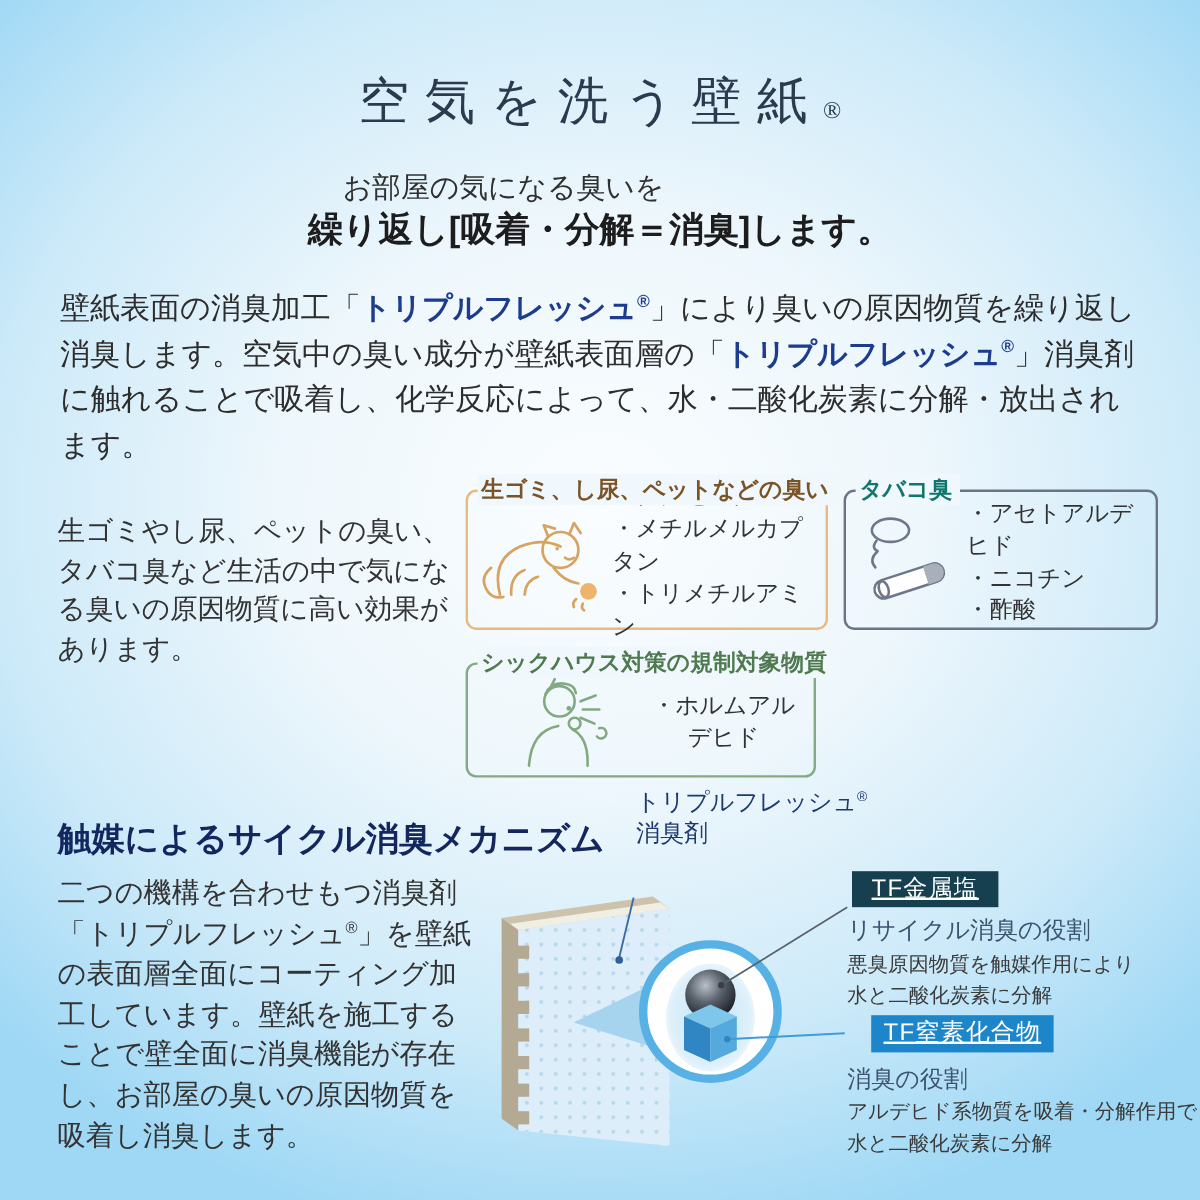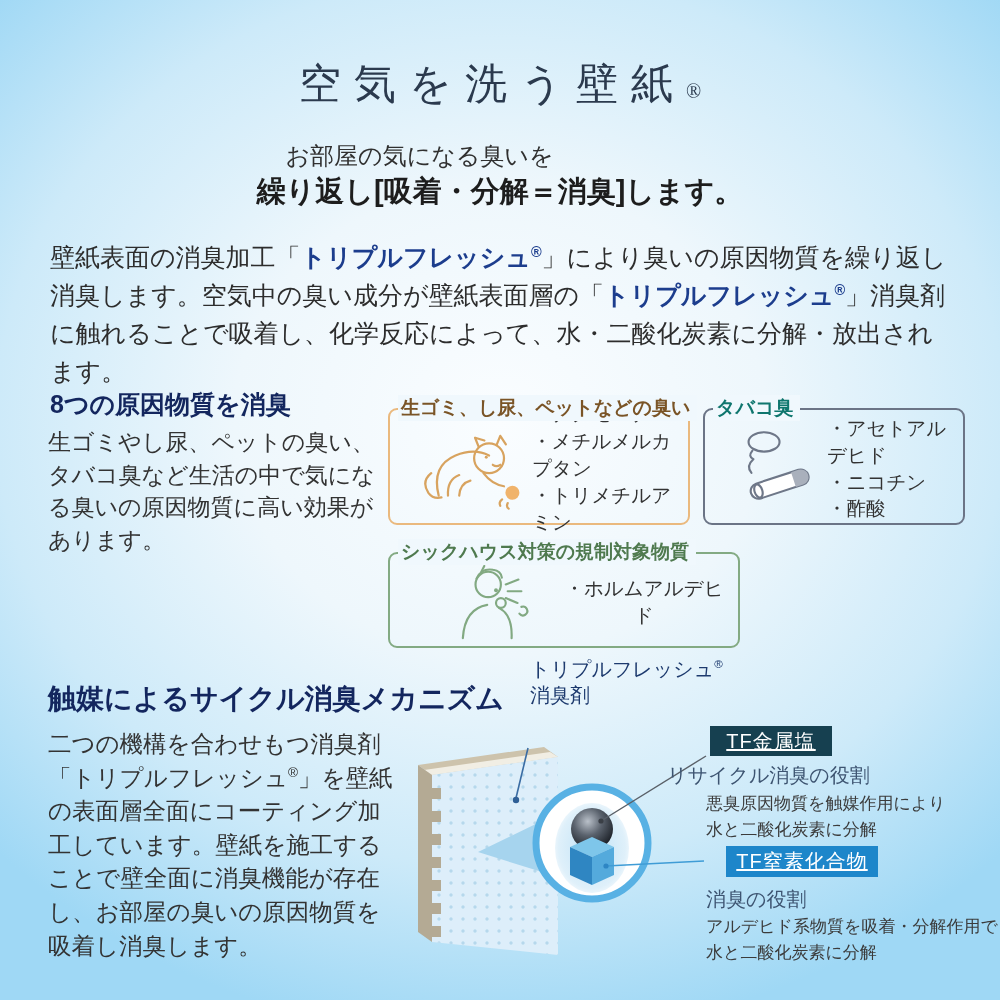--- a/index.html
+++ b/index.html
@@ -27,62 +27,61 @@
   .reg-sup { font-size:0.58em; vertical-align:super; }
 
   
   .h-navy { color:#13265e; font-weight:bold; }
   .odor-heading { top:388px; left:50px; font-size:25px; }
   .odor-body { top:426px; left:48px; width:348px; font-size:23px; line-height:1.42; color:#333; }
   .mech-heading { top:680px; left:48px; font-size:28px; }
   .mech-body { top:728px; left:48px; width:352px; font-size:23.5px; line-height:1.43; color:#333; }
 
   
-  .tagbox { position:absolute; border-radius:9px; border:2px solid;padding-left:22px; }
+  .tagbox { position:absolute; border-radius:9px; border:2px solid; }
   .tagbox-title {
     position:absolute; top:-15px; left:8px; padding:0 7px 0 3px;
     background:#f0f8fd; font-weight:bold; font-size:19px; white-space:nowrap;
   }
   .box-garbage { left:388px; top:408px; width:302px; height:117px; border-color:#eab97e; }
   .box-garbage .tagbox-title { color:#7a5426; }
   .box-tobacco { left:703px; top:408px; width:262px; height:117px; border-color:#6b7486; }
   .box-tobacco .tagbox-title { color:#0f766e; }
-  .box-sick { left:388px; top:552px; width:352px; height:96px; border-color:#83aa83; }
+  .box-sick { left:388px; top:552px; width:292px; height:96px; border-color:#83aa83; }
   .box-sick .tagbox-title { color:#4f7a4f; }
   .box-inner { display:flex; align-items:center; height:100%; padding:8px 6px 4px 8px; }
   .box-list { list-style:none; font-size:19.5px; line-height:1.38; color:#333; }
   .icon-wrap { flex:0 0 auto; }
 
   
   .diagram-label { top:656px; left:530px; font-size:20px; line-height:1.32; color:#1d3a6e; }
   .badge { position:absolute; color:#fff; font-size:20px; text-align:center; line-height:30px; letter-spacing:1px;text-decoration:underline; }
   .badge-metal { left:710px; top:726px; width:122px; height:30px; background:#164050; }
   .badge-nitro { left:726px; top:846px; width:152px; height:31px; background:#1d86ca; }
   .role-title { position:absolute; font-size:20px; color:#3d5471; }
-  .role-title-metal { left:667px; top:762px; }
+  .role-title-metal { left:706px; top:762px; }
   .role-title-nitro { left:706px; top:886px; }
   .role-desc { position:absolute; font-size:17px; line-height:1.5; color:#3b3b3b; }
   .role-desc-metal { left:706px; top:791px; }
   .role-desc-nitro { left:706px; top:914px; }
 
   svg { display:block; }
   .diagram-svg { pointer-events:none; }
 </style>
 </head>
 <body>
 
 <div class="page">
 
   <div class="abs main-title"><span>空気を洗う壁紙</span><span class="rmark">®</span></div>
   <div class="abs subtitle1">お部屋の気になる臭いを</div>
   <div class="abs subtitle2">繰り返し[吸着・分解＝消臭]します。</div>
 
   <p class="abs intro"><span>壁紙表面の消臭加工「</span><span class="brand">トリプルフレッシュ</span><span class="brand reg-sup">®</span><span>」により臭いの原因物質を繰り返し消臭します。空気中の臭い成分が壁紙表面層の「</span><span class="brand">トリプルフレッシュ</span><span class="brand reg-sup">®</span><span>」消臭剤に触れることで吸着し、化学反応によって、水・二酸化炭素に分解・放出されます。</span></p>
 
-  <h2 class="abs h-navy odor-heading">8つの原因物質を消臭</h2>
   <p class="abs odor-body">生ゴミやし尿、ペットの臭い、タバコ臭など生活の中で気になる臭いの原因物質に高い効果があります。</p>
 
   <div class="tagbox box-garbage">
     <div class="tagbox-title">生ゴミ、し尿、ペットなどの臭い</div>
     <div class="box-inner">
       <span class="icon-wrap">
         <svg width="112" height="92" viewBox="0 0 120 95" fill="none" stroke="#d8a35f" stroke-width="2.4" stroke-linecap="round" stroke-linejoin="round">
           <path d="M12,52 q-11,9 -3,21 q5,7 14,5"></path>
           <path d="M20,76 q-8,-32 18,-43 q20,-8 36,0"></path>
           <path d="M30,76 q-1,-17 12,-22"></path>

